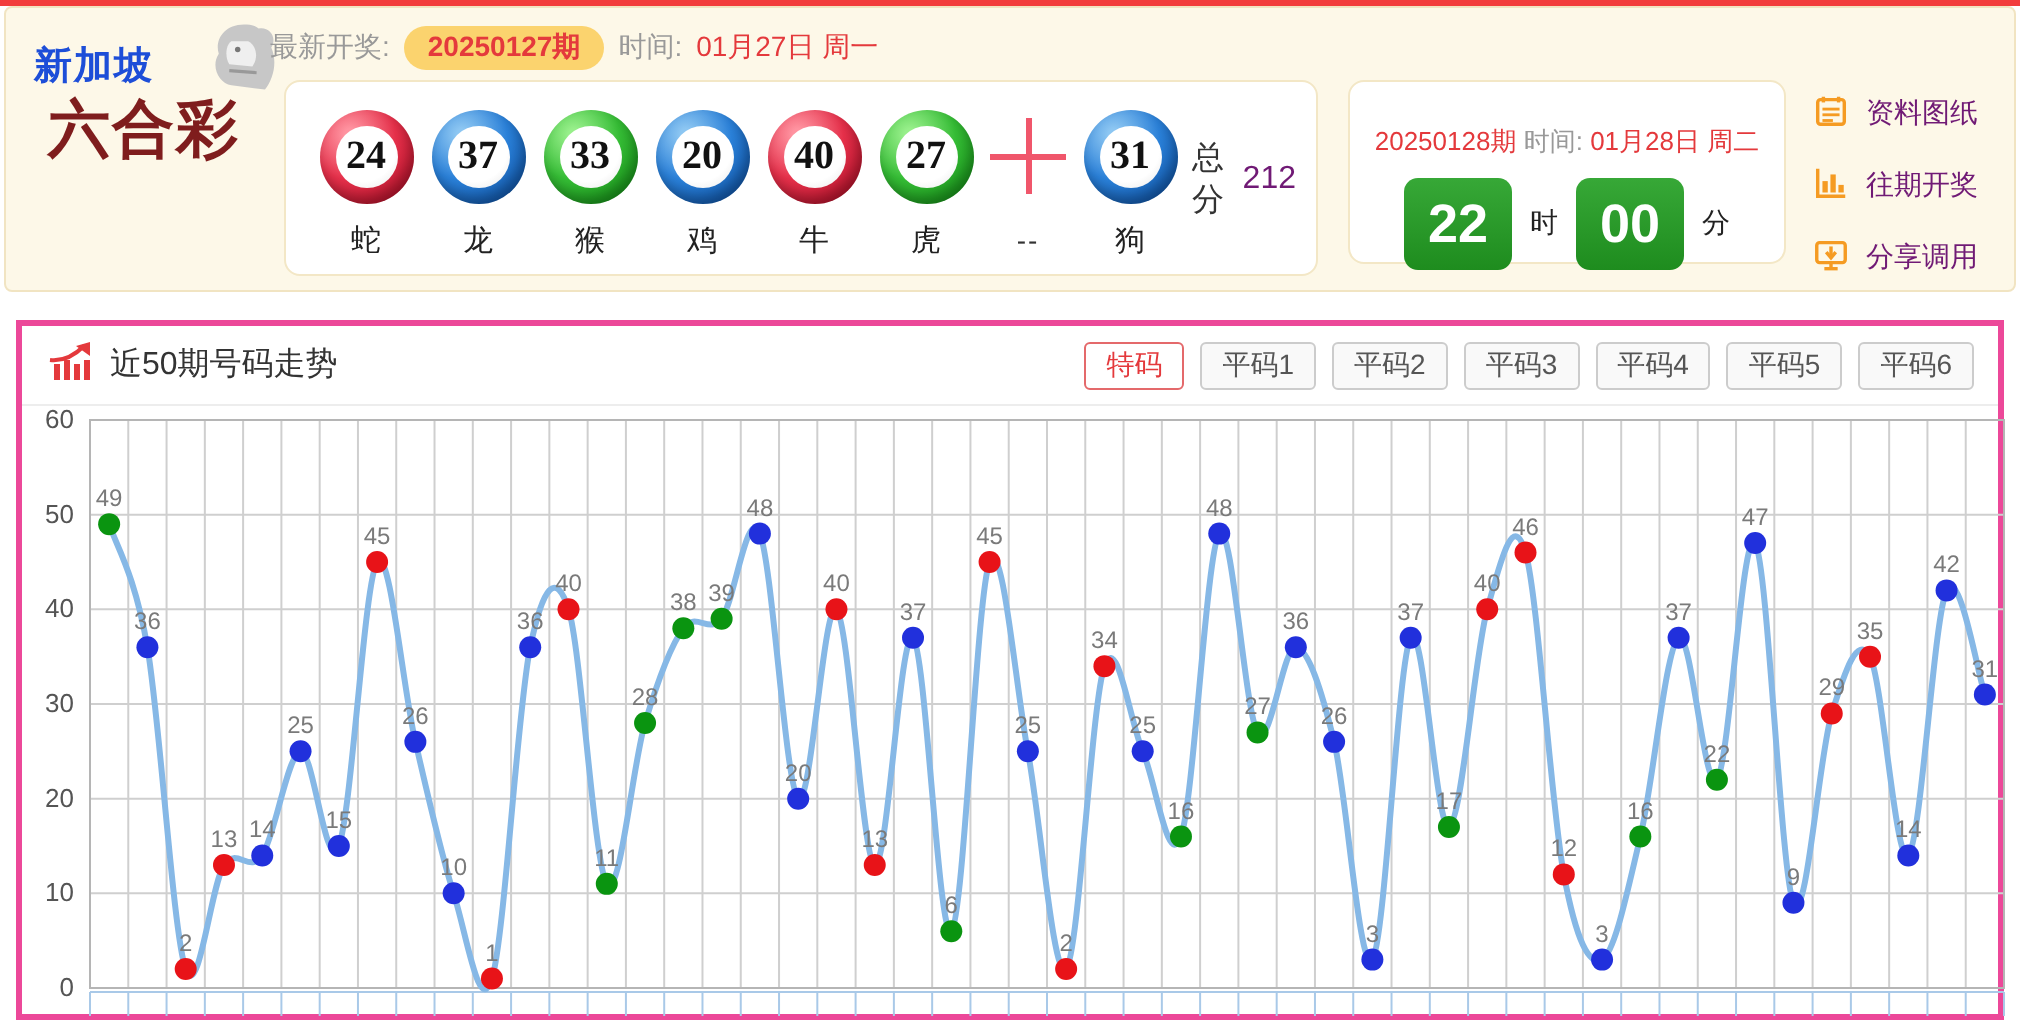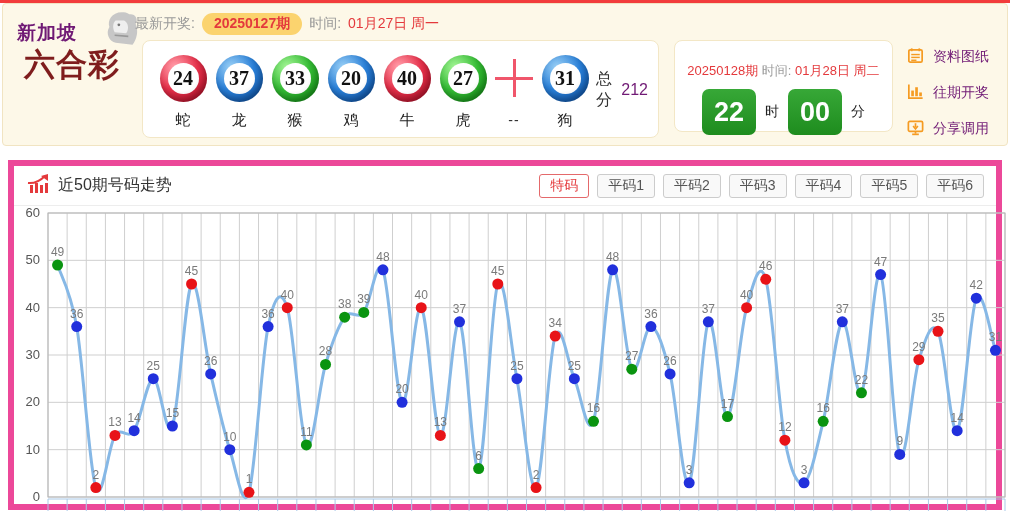--- a/index.html
+++ b/index.html
@@ -9,21 +9,21 @@
     background:#fff; font-family:"Liberation Sans","DejaVu Sans",sans-serif;
   }
   .top-line { position:absolute; top:0; left:0; width:1010px; height:3px; background:#f23c3c; }
 
   
   .header {
     position:absolute; top:3px; left:2px; width:1006px; height:143px;
     background:#fdf8e8; border:1px solid #f1e4c2; border-radius:4px;
   }
   .logo { position:absolute; top:16px; left:14px; width:122px; height:80px; cursor:pointer; }
-  .logo-l1 { font-size:19px; font-weight:bold; color:#701a75; letter-spacing:1px; }
+  .logo-l1 { font-size:19px; font-weight:bold; color:#1d4ed8; letter-spacing:1px; }
   .logo-l2 { font-size:31px; font-weight:bold; color:#7f1d1d; margin-left:7px; margin-top:-2px;
              font-family:"Liberation Serif","DejaVu Serif",serif; letter-spacing:1px; }
   .logo-lion { position:absolute; top:-10px; right:-4px; }
 
   .latest-line { position:absolute; top:9px; left:132px; height:22px;
                  display:flex; align-items:center; gap:7px; font-size:14px; color:#999; white-space:nowrap; }
   .pill { background:#fbd36e; color:#e4393c; border-radius:11px; padding:2px 12px; font-weight:bold; font-size:14px; }
   .red-text { color:#e4393c; }
 
   .ball-box {
@@ -58,21 +58,21 @@
   .cd-blocks { display:flex; align-items:center; justify-content:center; gap:9px; margin-top:9px; }
   .cd-num { width:54px; height:46px; border-radius:7px; background:linear-gradient(#37a837,#1e8c1e);
             color:#fff; font-size:27px; font-weight:bold; display:flex; align-items:center; justify-content:center; }
   .cd-unit { font-size:14px; color:#222; }
 
   .links { position:absolute; top:42px; left:903px; display:flex; flex-direction:column; gap:14px; }
   .link-item { display:flex; align-items:center; gap:8px; font-size:14px; color:#701a75; cursor:pointer; }
 
   
   .panel { position:absolute; top:160px; left:8px; width:994px; height:350px;
-           background:#fff; border:6px solid #ec4899; }
+           background:#fff; border:3px solid #ec4899; }
   .panel-head { height:40px; border-bottom:1px solid #ededed; display:flex; align-items:center; padding:0 12px; }
   .panel-title { font-size:16px; color:#333; margin-left:8px; }
   .tabs { margin-left:auto; display:flex; gap:8px; }
   .tab { font-size:14px; padding:2px 10px; border-radius:3px; border:1px solid #ccc;
          color:#555; background:#f9f9f9; cursor:pointer; white-space:nowrap; }
   .tab.active { color:#e4393c; border-color:#e4696b; background:#fff; }
   #trend-svg { display:block; margin-top:0; }
 </style>
 </head>
 <body>

